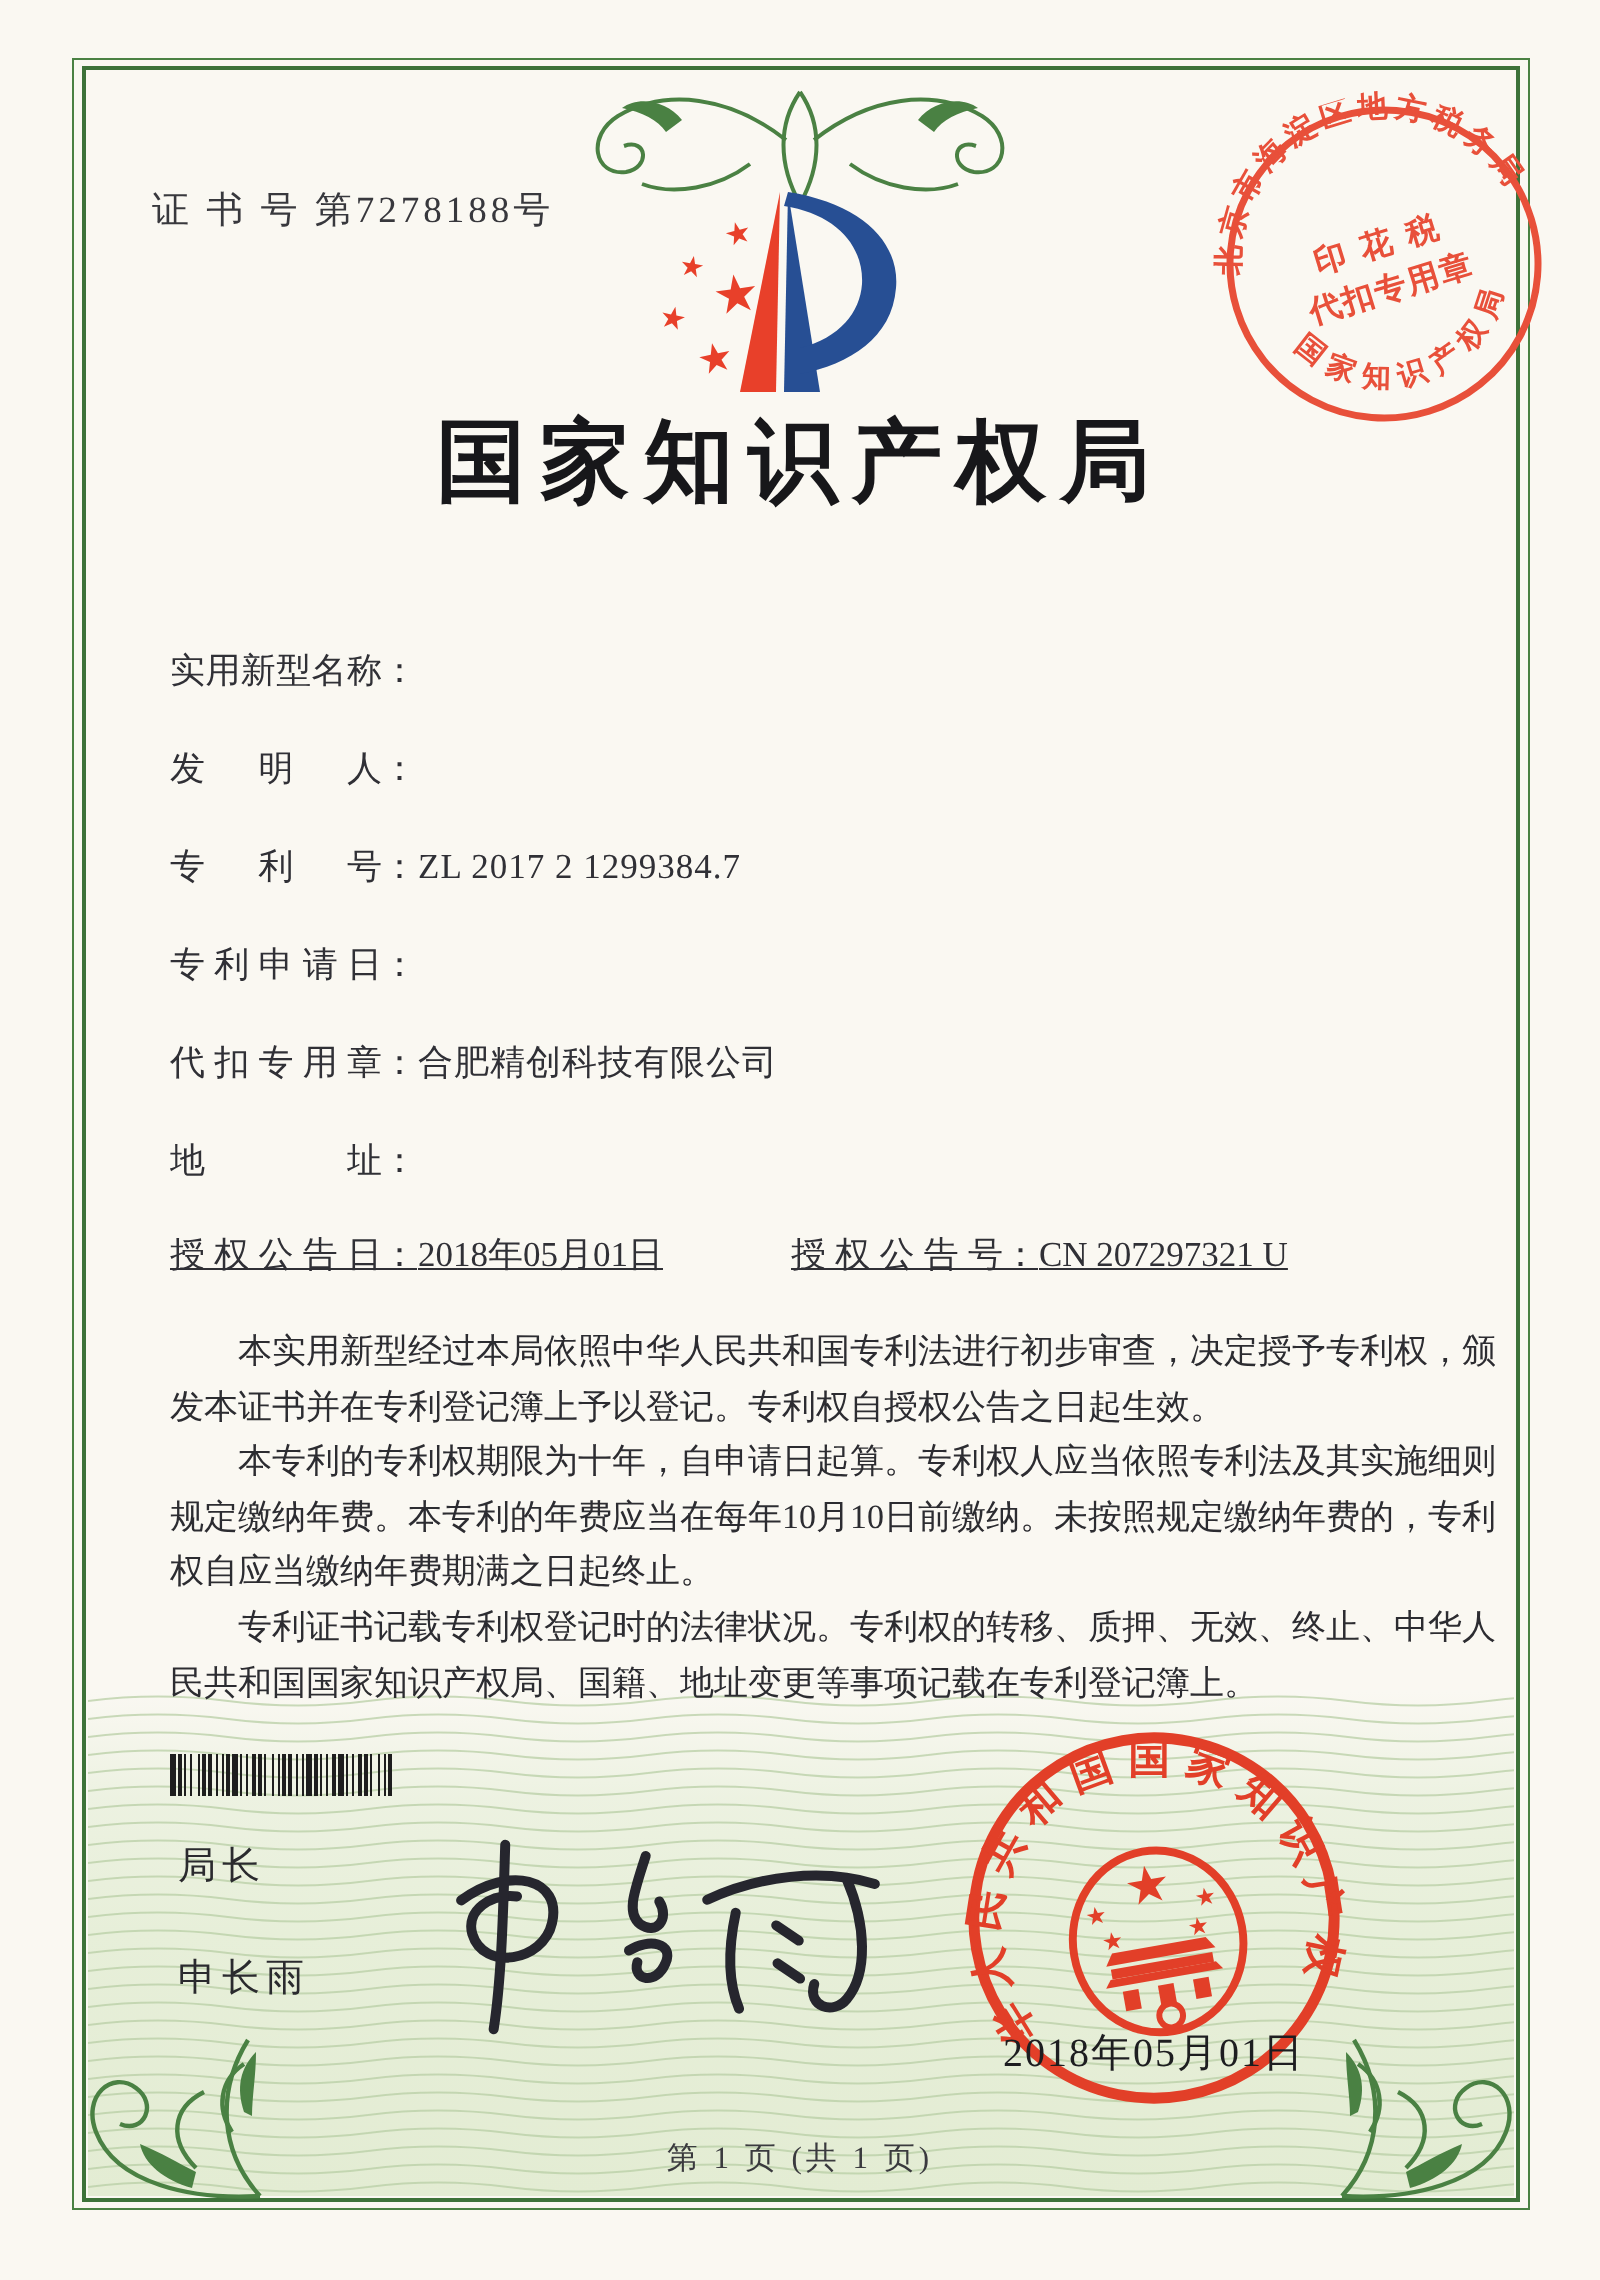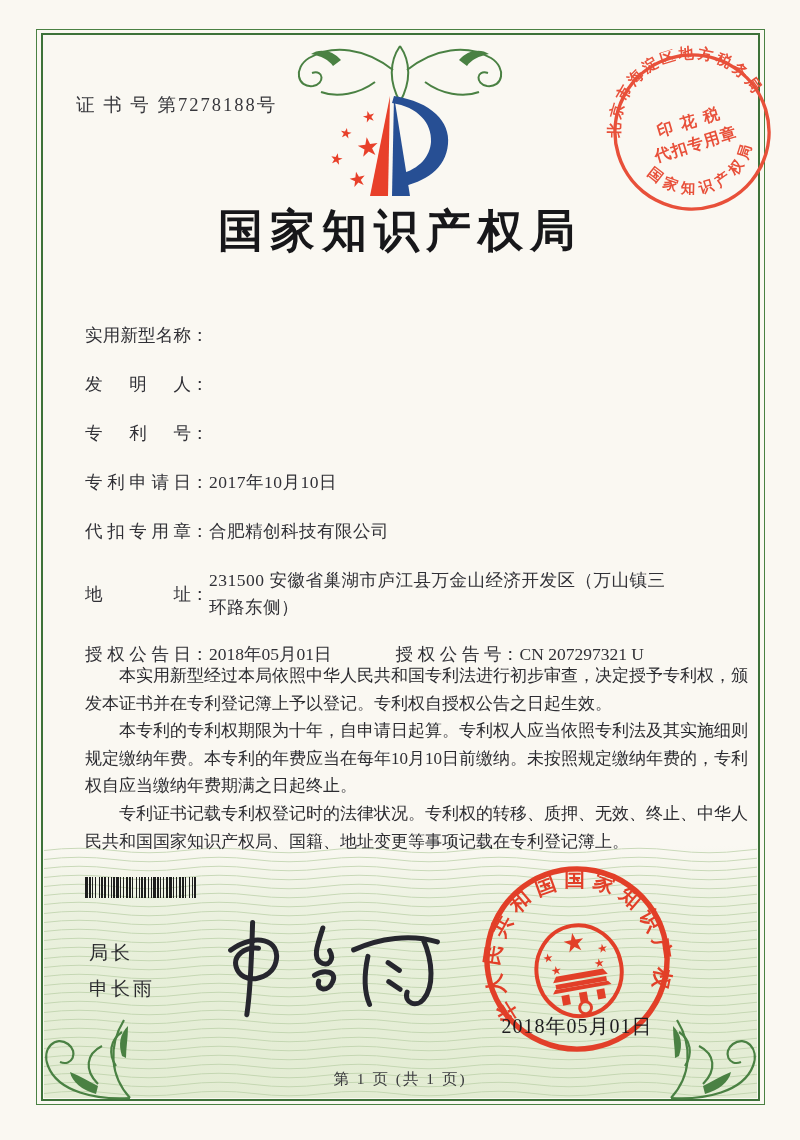--- a/index.html
+++ b/index.html
@@ -22,33 +22,33 @@
   .cert-no{position:absolute;left:76px;top:92px;font-size:18.5px;letter-spacing:2px;color:#38383d;}
   .logo{position:absolute;left:324px;top:90px;}
   .title{position:absolute;left:0;top:201px;width:100%;text-align:center;
     font-size:45px;font-weight:bold;letter-spacing:7px;color:#17171a;margin:0;}
   
   .fields{position:absolute;left:85px;top:322px;width:662px;font-size:17.5px;color:#303036;}
   .frow{display:flex;align-items:center;line-height:27px;margin-bottom:22px;}
   .flabel{flex:0 0 106px;display:inline-block;text-align:justify;text-align-last:justify;white-space:nowrap;}
   .fcolon{flex:0 0 18px;}
   .fvalue{flex:1;letter-spacing:.5px;}
-  .grant-row{display:flex;line-height:27px;}
+  .grant-row{display:flex;line-height:27px;text-decoration:underline;}
   .grant-group{display:flex;}
   .grant-group.right{margin-left:64px;}
   
   .paras{position:absolute;left:85px;top:662px;width:663px;
     font-size:17px;line-height:27.6px;text-align:justify;color:#2c2c31;}
   .paras p{margin:0;text-indent:2em;}
   
   .barcode{position:absolute;left:85px;top:877px;width:216px;height:21px;
     display:flex;align-items:stretch;overflow:hidden;}
   .barcode .b{background:#1e1e1e;}
   .barcode .s{background:transparent;}
-  .sig-title{position:absolute;left:89px;top:940px;font-size:19px;letter-spacing:3px;color:#2a2a2e;}
+  .sig-title{position:absolute;left:89px;top:920px;font-size:19px;letter-spacing:3px;color:#2a2a2e;}
   .sig-name{position:absolute;left:89px;top:976px;font-size:19px;letter-spacing:3px;color:#2a2a2e;}
   .signature{position:absolute;left:196px;top:902px;}
   .seal{position:absolute;left:478px;top:860px;}
   .seal-date{position:absolute;left:492px;top:1013px;width:170px;text-align:center;
     font-size:20px;letter-spacing:1px;color:#1d1d20;}
   .footer{position:absolute;left:0;top:1069px;width:100%;text-align:center;
     font-size:15.5px;letter-spacing:2px;color:#3a3a3e;}
   
   .tax-stamp{position:absolute;left:607px;top:47px;transform:rotate(-17deg);}
   .ornament-top{position:absolute;left:275px;top:32px;}
@@ -126,35 +126,34 @@
     <span class="flabel">实用新型名称</span>
       <span class="fcolon">：</span>
   </div>
   <div class="frow">
     <span class="flabel">发明人</span>
       <span class="fcolon">：</span>
   </div>
   <div class="frow">
     <span class="flabel">专利号</span>
       <span class="fcolon">：</span>
+    <span class="fvalue">ZL 2017 2 1299384.7</span>
   </div>
   <div class="frow">
     <span class="flabel">专利申请日</span>
       <span class="fcolon">：</span>
-    <span class="fvalue">2017年10月10日</span>
   </div>
   <div class="frow">
     <span class="flabel">代扣专用章</span>
       <span class="fcolon">：</span>
     <span class="fvalue">合肥精创科技有限公司</span>
   </div>
   <div class="frow" style="margin-bottom:20px;">
     <span class="flabel">地址</span>
       <span class="fcolon">：</span>
-    <span class="fvalue" style="max-width:470px;">231500 安徽省巢湖市庐江县万金山经济开发区（万山镇三环路东侧）</span>
   </div>
   <div class="grant-row">
     <span class="grant-group">
       <span class="flabel">授权公告日</span>
         <span class="fcolon">：</span>
       <span>2018年05月01日</span>
     </span>
     <span class="grant-group right">
       <span class="flabel">授权公告号</span>
         <span class="fcolon">：</span>

